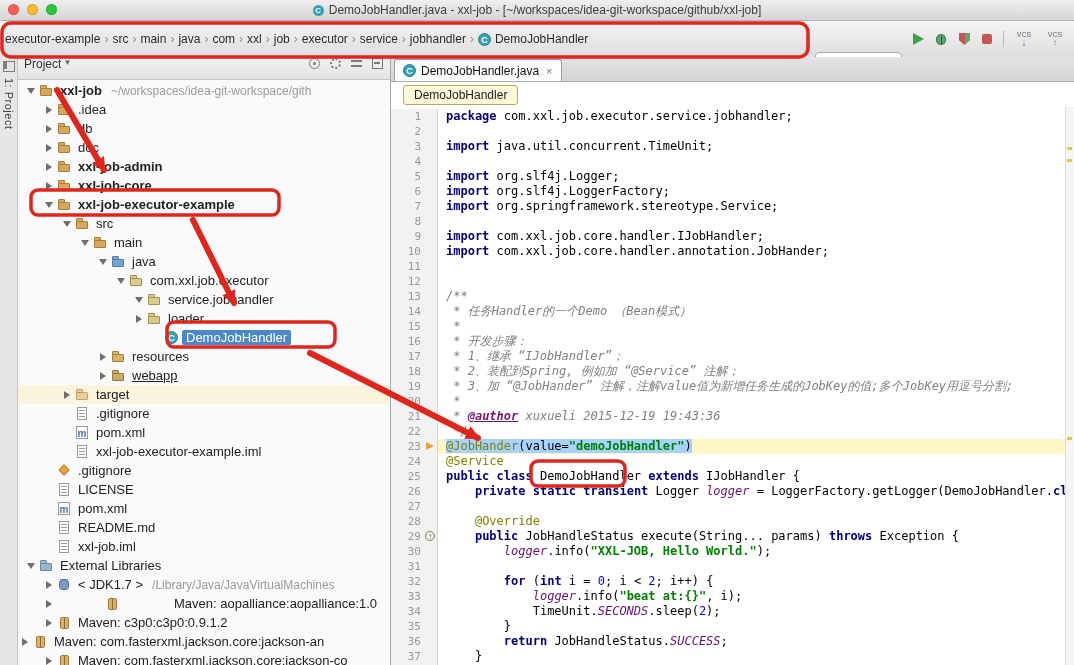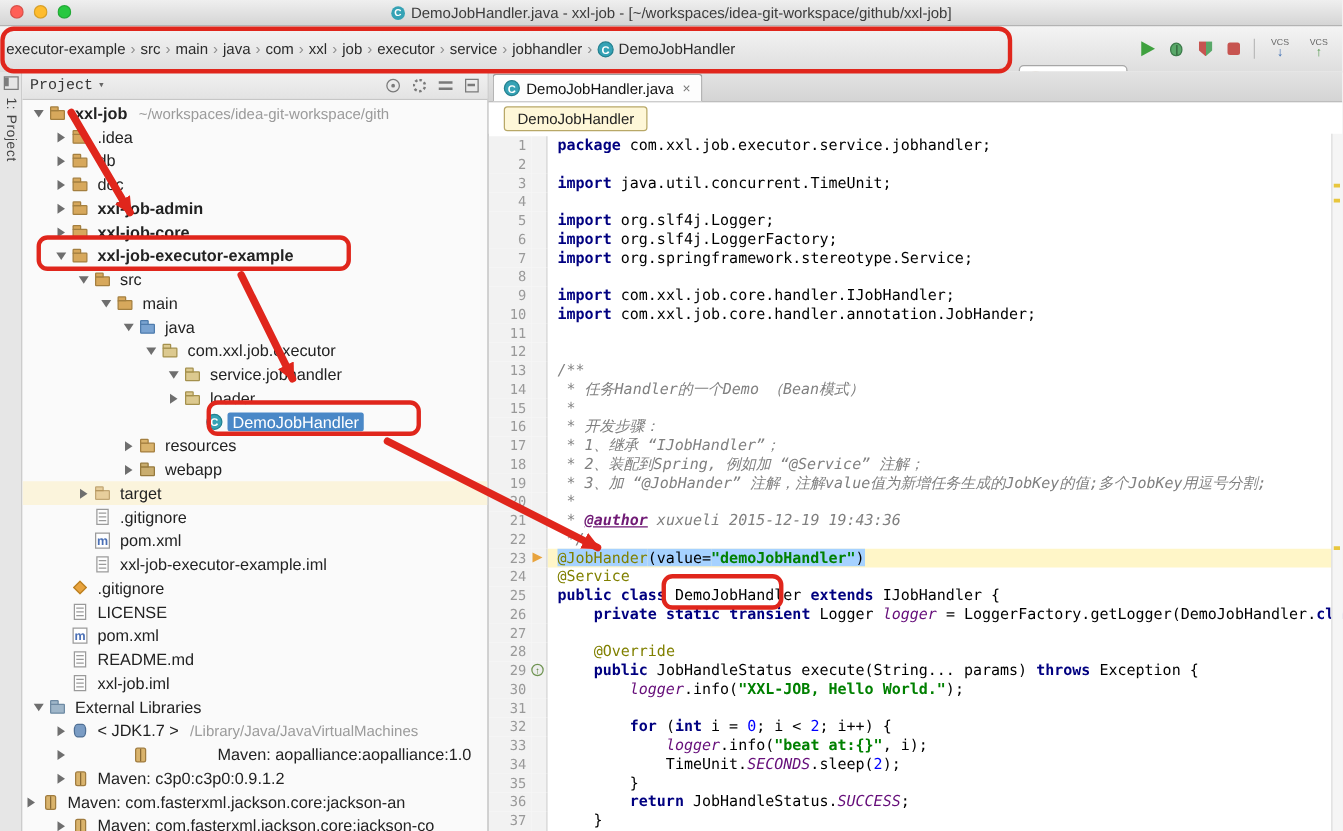--- a/index.html
+++ b/index.html
@@ -47,21 +47,21 @@
   
   .main{position:absolute;top:57px;left:0;right:0;bottom:0;display:flex;}
   .sidestrip{width:18px;background:#e6e6e6;border-right:1px solid #c4c4c4;flex:none;
              display:flex;flex-direction:column;align-items:center;padding-top:4px;box-sizing:border-box;}
   .strip-icon{width:10px;height:9px;border:1px solid #7d7d7d;margin-bottom:6px;position:relative;flex:none;}
   .strip-icon::before{content:"";position:absolute;left:0;top:0;width:3px;height:7px;background:#7d7d7d;}
   .strip-label{writing-mode:vertical-rl;font-size:11px;color:#444;letter-spacing:.5px;}
   
   .project{width:372px;flex:none;border-right:1px solid #a9a9a9;display:flex;flex-direction:column;background:#fafafa;min-width:0;}
   .panel-header{height:22px;flex:none;background:linear-gradient(#f1f1f1,#e3e3e3);border-bottom:1px solid #c6c6c6;
-                display:flex;align-items:center;font-size:12px;color:#333;padding:0 6px;gap:4px;font-family:Liberation Mono, monospace;}
+                display:flex;align-items:flex-start;font-size:12px;color:#333;padding:0 6px;gap:4px;}
   .ph-arrow{font-size:9px;color:#666;}
   .ph-icons{margin-left:auto;display:flex;align-items:center;gap:8px;}
   .ph-ic{width:13px;height:13px;position:relative;opacity:.75;}
   .ic-locate::before{content:"";position:absolute;inset:1px;border:1.5px solid #555;border-radius:50%;}
   .ic-locate::after{content:"";position:absolute;left:5px;top:5px;width:3px;height:3px;background:#555;border-radius:50%;}
   .ic-gearset::before{content:"";position:absolute;inset:1px;border:2px dotted #555;border-radius:50%;}
   .ic-collapse::before{content:"";position:absolute;left:1px;top:3px;width:11px;height:2px;background:#555;
                        box-shadow:0 5px 0 #555;}
   .ic-hide::before{content:"";position:absolute;inset:1px;border:1.5px solid #555;}
   .ic-hide::after{content:"";position:absolute;left:3px;top:5px;width:6px;height:2px;background:#555;}
@@ -334,21 +334,21 @@
             <span class="ticon ic-class"></span>
             <span class="tlabel sel">DemoJobHandler</span>
           </div>
           <div class="trow" style="padding-left: 78px;">
             <span class="texpand">
               <span class="tri-c"></span>
             </span>
             <span class="ticon ic-resfolder"></span>
             <span class="tlabel">resources</span>
           </div>
-          <div class="trow" style="padding-left: 78px;">
+          <div class="trow" style="padding-left: 78px; text-decoration: underline;">
             <span class="texpand">
               <span class="tri-c"></span>
             </span>
             <span class="ticon ic-webfolder"></span>
             <span class="tlabel">webapp</span>
           </div>
           <div class="trow" style="padding-left: 42px; background: rgb(251, 244, 220);">
             <span class="texpand">
               <span class="tri-c"></span>
             </span>

